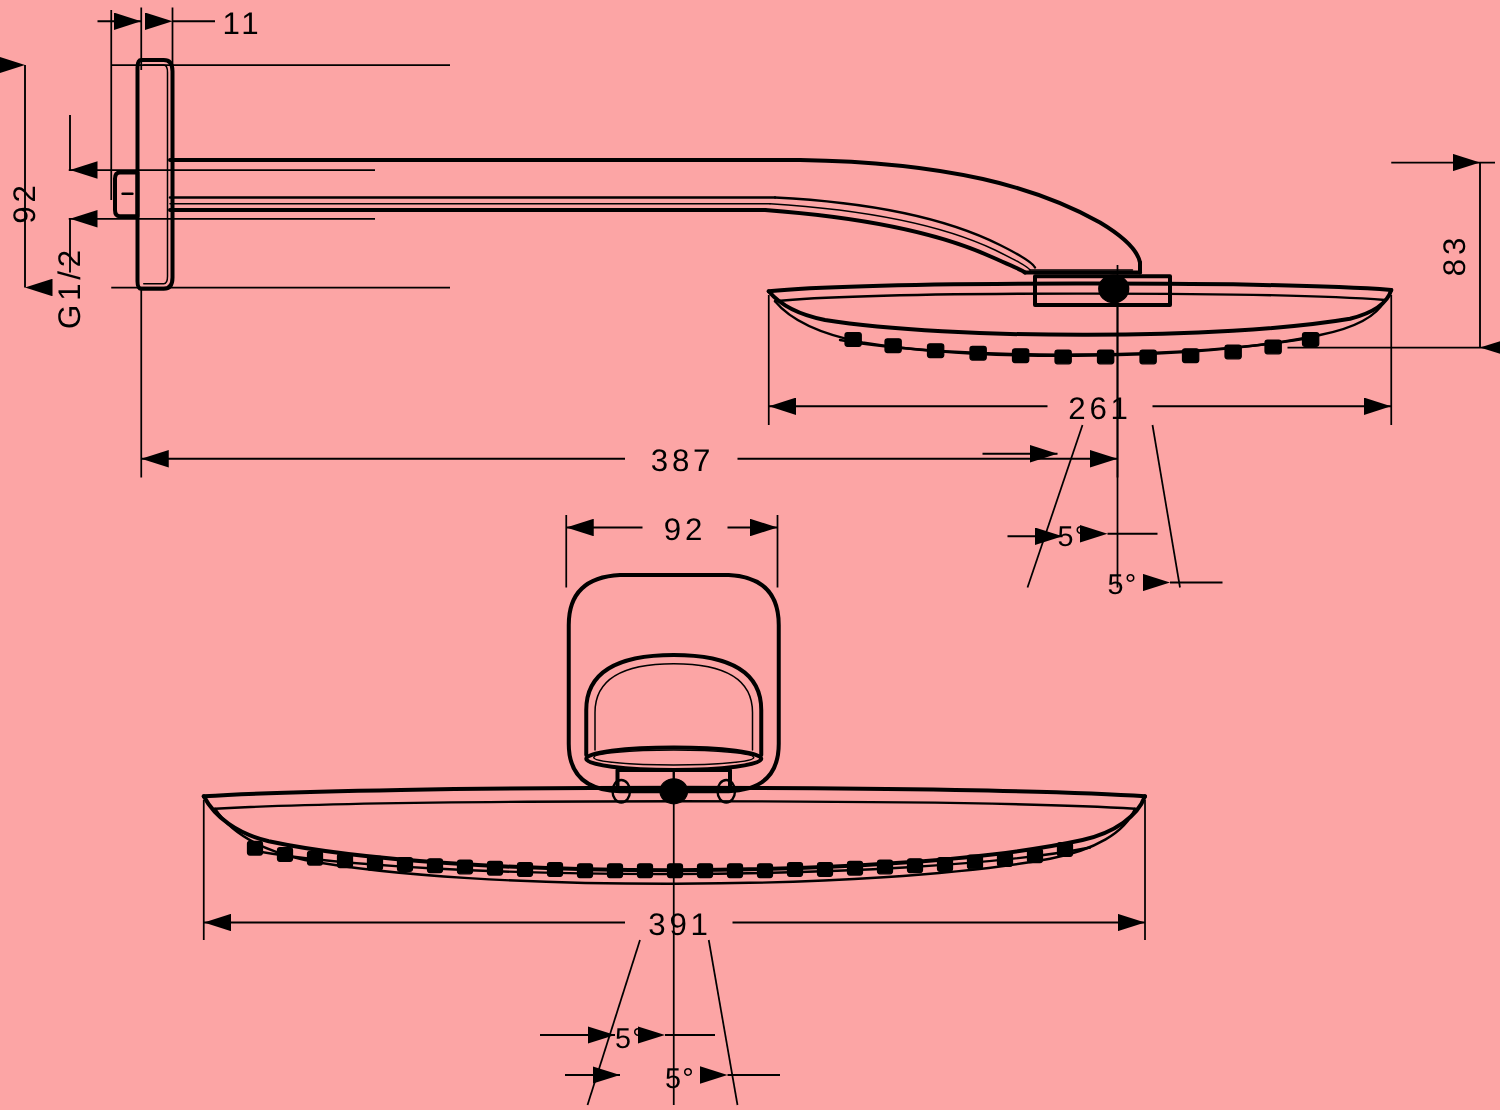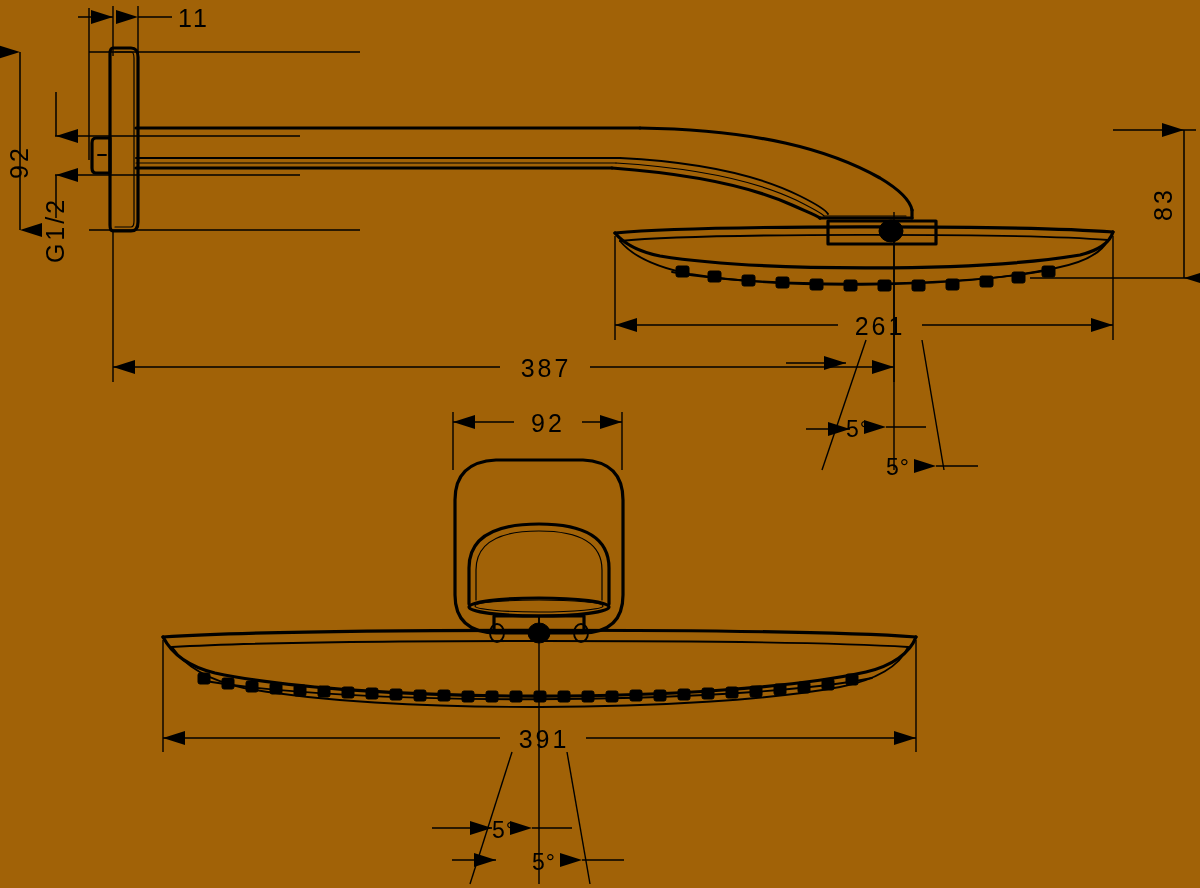--- a/index.html
+++ b/index.html
@@ -4,21 +4,21 @@
 <style>
   html, body {
     margin: 0;
     padding: 0;
     background: #ffffff;
   }
   #stage {
     position: relative;
     width: 1200px;
     height: 888px;
-    background: #a16207;
+    background: #fca5a5;
     font-family: "Liberation Sans", sans-serif;
     overflow: hidden;
   }
   svg#drawing {
     position: absolute;
     left: 0;
     top: 0;
     width: 1200px;
     height: 888px;
     display: block;

